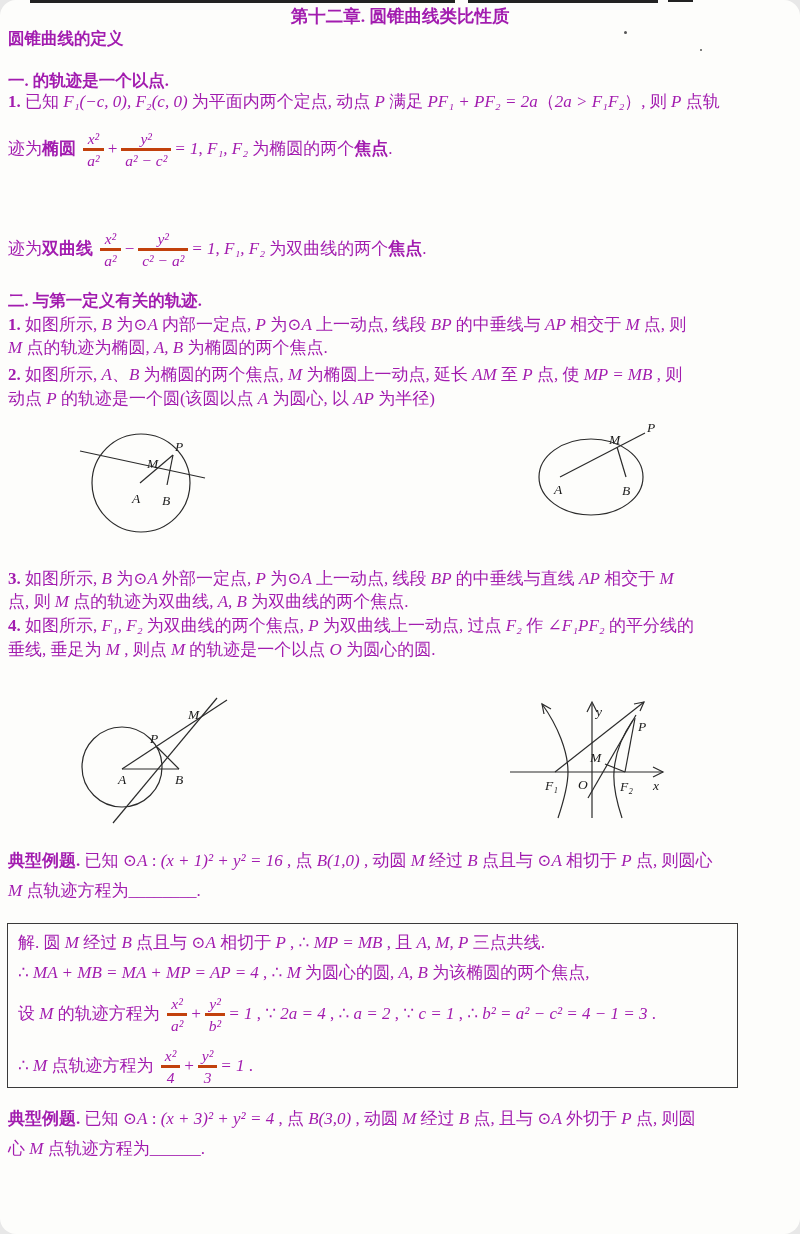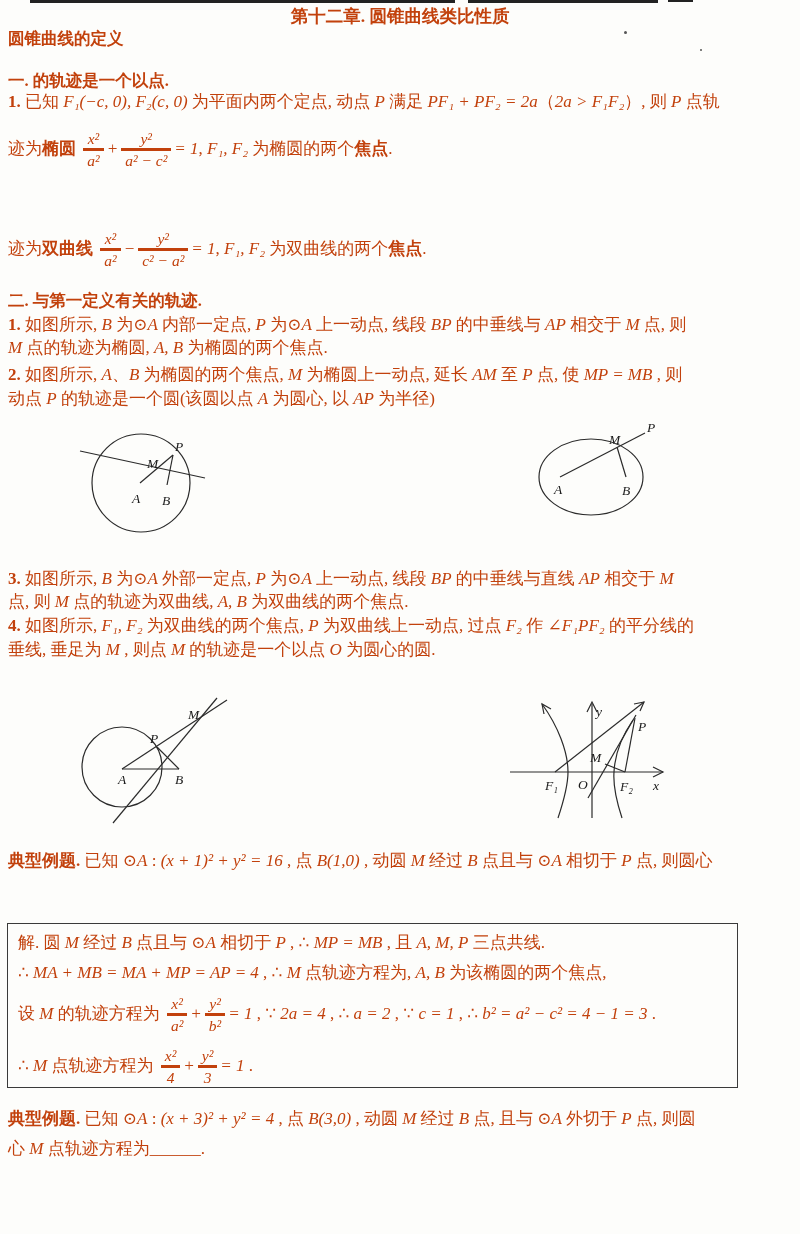--- a/index.html
+++ b/index.html
@@ -1,18 +1,18 @@
 <!DOCTYPE html>
 <html><head>
 <meta charset="utf-8">
 <style>
   html,body{margin:0;padding:0;background:#e8e8e8;}
   .page{position:relative;width:800px;height:1234px;background:#fdfdfb;
-        font-family:"Liberation Serif","DejaVu Serif",serif;color:#c2410c;
-        overflow:hidden;margin:0 auto;}
+        font-family:"Liberation Serif","DejaVu Serif",serif;color:#a21caf;
+        overflow:hidden;margin:0 auto;border-radius:16px;}
   .line{position:absolute;left:8px;width:736px;font-size:17px;line-height:1.3;white-space:nowrap;}
   .b{font-weight:bold;}
   .mi{font-style:italic;}
   .heading{font-weight:bold;font-size:16.5px;}
   .title{left:0;width:800px;text-align:center;font-weight:bold;font-size:17.5px;}
   .frac{display:inline-block;vertical-align:middle;text-align:center;
         font-style:italic;line-height:1.12;margin:0 3px;font-size:15.5px;}
   .frac .num{display:block;border-bottom:3px solid #c2410c;padding:0 4px 1px;}
   .frac .den{display:block;padding:1px 4px 0;}
   .solution-box{position:absolute;left:7px;top:923px;width:729px;height:163px;
@@ -103,24 +103,25 @@
     <text x="98" y="28" stroke="none" fill="#1a1a1a">y</text>
     <text x="155" y="102" stroke="none" fill="#1a1a1a">x</text>
     <text x="80" y="101" stroke="none" fill="#1a1a1a">O</text>
     <text x="47" y="102" stroke="none" fill="#1a1a1a">F₁</text>
     <text x="122" y="103" stroke="none" fill="#1a1a1a">F₂</text>
     <text x="140" y="43" stroke="none" fill="#1a1a1a">P</text>
     <text x="92" y="74" stroke="none" fill="#1a1a1a">M</text>
   </svg>
 
   <div class="line" style="top:850px;"><span class="b">典型例题. </span><span>已知 ⊙</span><span class="mi">A</span><span> : </span><span class="mi">(x + 1)² + y² = 16</span><span> , 点 </span><span class="mi">B(1,0)</span><span> , 动圆 </span><span class="mi">M</span><span> 经过 </span><span class="mi">B</span><span> 点且与 ⊙</span><span class="mi">A</span><span> 相切于 </span><span class="mi">P</span><span> 点, 则圆心</span></div>
+  <div class="line" style="top:880px;"><span class="mi">M</span><span> 点轨迹方程为</span><span>________.</span></div>
 
   <div class="solution-box">
     <div class="line" style="top:8px;"><span>解. 圆 </span><span class="mi">M</span><span> 经过 </span><span class="mi">B</span><span> 点且与 ⊙</span><span class="mi">A</span><span> 相切于 </span><span class="mi">P</span><span> , ∴ </span><span class="mi">MP = MB</span><span> , 且 </span><span class="mi">A, M, P</span><span> 三点共线.</span></div>
-    <div class="line" style="top:38px;"><span>∴ </span><span class="mi">MA + MB = MA + MP = AP = 4</span><span> , ∴ </span><span class="mi">M</span><span> 点轨迹方程为, </span><span class="mi">A, B</span><span> 为该椭圆的两个焦点,</span></div>
+    <div class="line" style="top:38px;"><span>∴ </span><span class="mi">MA + MB = MA + MP = AP = 4</span><span> , ∴ </span><span class="mi">M</span><span> 为圆心的圆, </span><span class="mi">A, B</span><span> 为该椭圆的两个焦点,</span></div>
     <div class="line" style="top:71px;"><span>设 </span><span class="mi">M</span><span> 的轨迹方程为 </span><span class="frac"><span class="num">x²</span><span class="den">a²</span></span><span class="mi">+</span><span class="frac"><span class="num">y²</span><span class="den">b²</span></span><span class="mi">= 1</span><span> , ∵ </span><span class="mi">2a = 4</span><span> , ∴ </span><span class="mi">a = 2</span><span> , ∵ </span><span class="mi">c = 1</span><span> , ∴ </span><span class="mi">b² = a² − c² = 4 − 1 = 3</span><span> .</span></div>
     <div class="line" style="top:123px;"><span>∴ </span><span class="mi">M</span><span> 点轨迹方程为 </span><span class="frac"><span class="num">x²</span><span class="den">4</span></span><span class="mi">+</span><span class="frac"><span class="num">y²</span><span class="den">3</span></span><span class="mi">= 1</span><span> .</span></div>
   </div>
 
   <div class="line" style="top:1108px;"><span class="b">典型例题. </span><span>已知 ⊙</span><span class="mi">A</span><span> : </span><span class="mi">(x + 3)² + y² = 4</span><span> , 点 </span><span class="mi">B(3,0)</span><span> , 动圆 </span><span class="mi">M</span><span> 经过 </span><span class="mi">B</span><span> 点, 且与 ⊙</span><span class="mi">A</span><span> 外切于 </span><span class="mi">P</span><span> 点, 则圆</span></div>
   <div class="line" style="top:1138px;"><span>心 </span><span class="mi">M</span><span> 点轨迹方程为</span><span>______.</span></div>
 
 
 </div>
 

